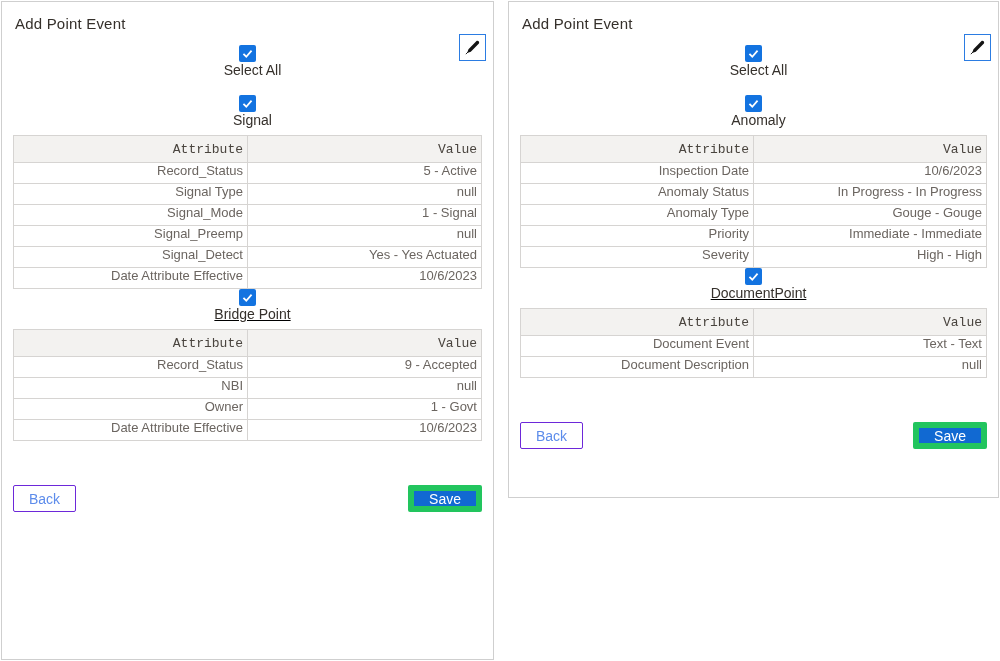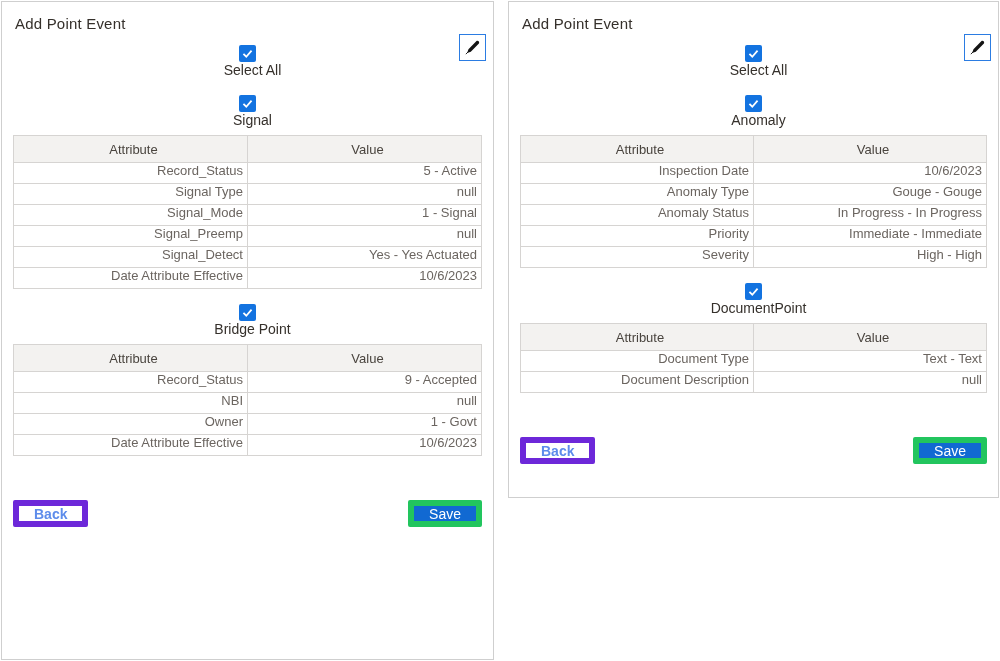--- a/index.html
+++ b/index.html
@@ -22,21 +22,21 @@
 
   .panel-title {
     margin: 6px 0 0 2px;
     font-size: 15px;
     color: #35302b;
     letter-spacing: 0.2px;
   }
   .cb-row { display: flex; align-items: center; flex-direction: column; }
   .cb-row.select-all { margin-top: 13px; }
   .cb-row.section    { margin-top: 17px; }
-  .cb-row.section2   { margin-top: 15px; }
+  .cb-row.section2   { margin-top: 0; text-decoration: underline; }
   .checkbox {
     width: 17px; height: 17px;
     background: #1373e0;
     border-radius: 2px;
     display: flex; align-items: center; justify-content: center;
     flex: 0 0 auto;
     cursor: pointer;
   }
   .cb-label { margin-left: 10px; font-size: 14px; color: #35302b; }
 
@@ -54,26 +54,27 @@
   table.attr-table {
     width: 100%;
     border-collapse: collapse;
     margin-top: 7px;
     font-size: 13px;
     table-layout: fixed;
   }
   table.attr-table th {
     background: #f3f2f0;
     border: 1px solid #d6d4d2;
-    text-align: center;
+    text-align: right;
     font-weight: normal;
     color: #49443e;
     height: 27px;
     padding: 0 4px 0 10px;
     width: 50%;
+    font-family: Liberation Mono, monospace;
   }
   table.attr-table td {
     border: 1px solid #d6d4d2;
     color: #6b6560;
     height: 14px;
     padding: 0 4px 5px 10px;
     overflow: hidden;
     white-space: nowrap;
     text-align: right;
   }
@@ -88,23 +89,22 @@
     font-family: "Liberation Sans", sans-serif;
     font-size: 14px;
     height: 27px;
     border-radius: 2px;
     padding: 0 15px;
     display: flex; align-items: center; justify-content: center;
     cursor: pointer;
   }
   .btn-back {
     background: #ffffff;
-    border: 6px solid #6d28d9;
+    border: 1px solid #6d28d9;
     color: #5d8ceb;
-    font-weight: bold;
   }
   .btn-save {
     background: #1169d2;
     border: 6px solid #22c55e;
     color: #ffffff;
   }
 </style>
 </head>
 <body>
 
@@ -257,26 +257,26 @@
           <th>Attribute</th>
           <th>Value</th>
         </tr>
       </thead>
       <tbody>
           <tr>
             <td>Inspection Date</td>
             <td>10/6/2023</td>
           </tr>
           <tr>
+            <td>Anomaly Status</td>
+            <td>In Progress - In Progress</td>
+          </tr>
+          <tr>
             <td>Anomaly Type</td>
             <td>Gouge - Gouge</td>
-          </tr>
-          <tr>
-            <td>Anomaly Status</td>
-            <td>In Progress - In Progress</td>
           </tr>
           <tr>
             <td>Priority</td>
             <td>Immediate - Immediate</td>
           </tr>
           <tr>
             <td>Severity</td>
             <td>High - High</td>
           </tr>
         </tbody>
@@ -293,21 +293,21 @@
 
     <table class="attr-table">
       <thead>
         <tr>
           <th>Attribute</th>
           <th>Value</th>
         </tr>
       </thead>
       <tbody>
           <tr>
-            <td>Document Type</td>
+            <td>Document Event</td>
             <td>Text - Text</td>
           </tr>
           <tr>
             <td>Document Description</td>
             <td>null</td>
           </tr>
         </tbody>
     </table>
 
     <div class="buttons-row">

